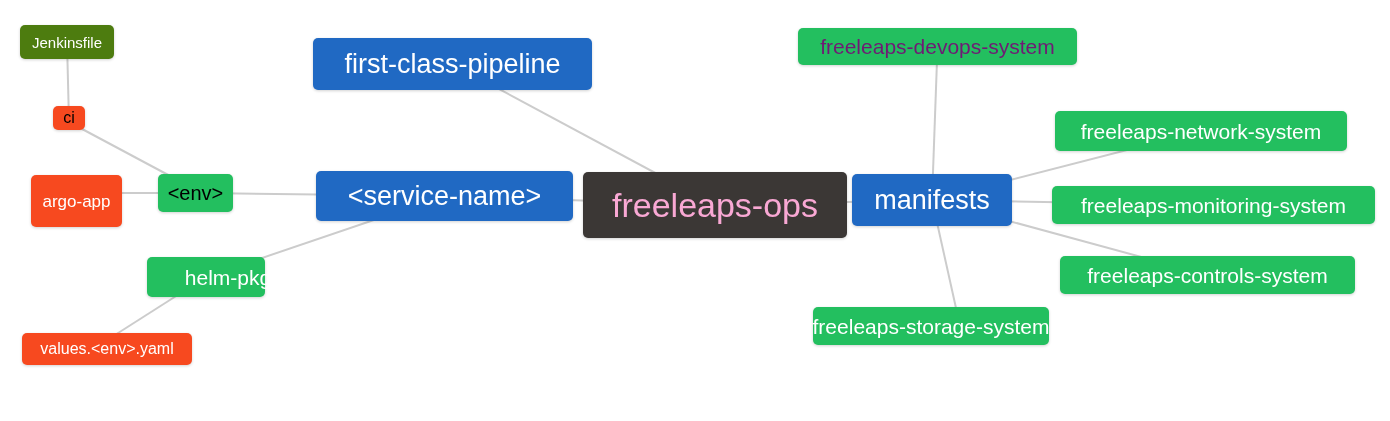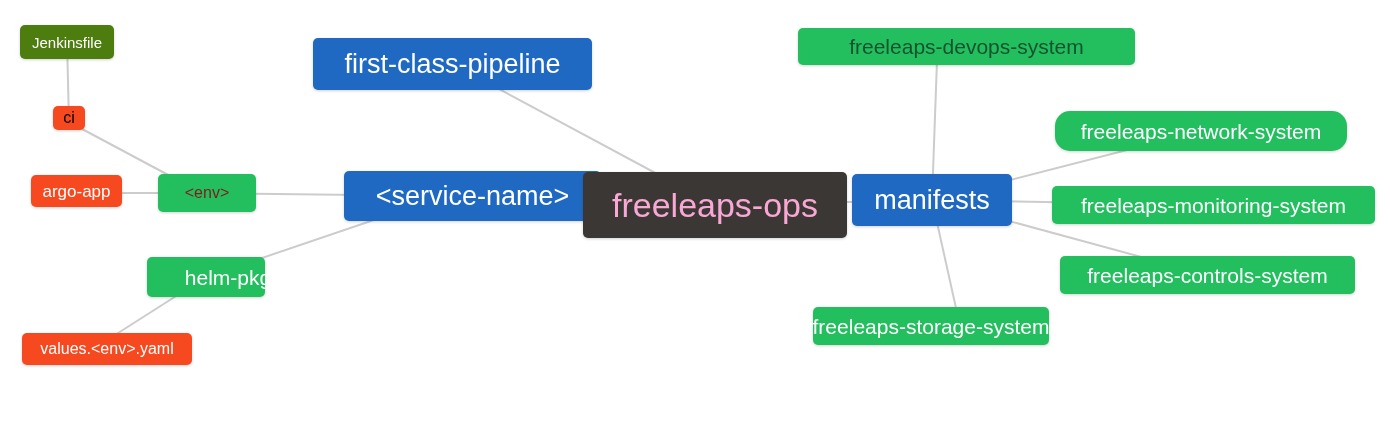--- a/index.html
+++ b/index.html
@@ -59,27 +59,27 @@
       <line x1="932" y1="200" x2="715" y2="205" stroke="#CCCCCC"></line>
       <line x1="937.5" y1="46.5" x2="932" y2="200" stroke="#CCCCCC"></line>
       <line x1="1201" y1="131" x2="932" y2="200" stroke="#CCCCCC"></line>
       <line x1="1213.5" y1="205" x2="932" y2="200" stroke="#CCCCCC"></line>
       <line x1="1207.5" y1="275" x2="932" y2="200" stroke="#CCCCCC"></line>
       <line x1="960" y1="326" x2="932" y2="200" stroke="#CCCCCC"></line>
     </svg>
   <div id="nodes">
       <div class="node" style="left: 20px; top: 25px; width: 94px; height: 34px; background: #4d7c0f; font-size: 15px; color: rgb(255, 255, 255);">Jenkinsfile</div>
       <div class="node" style="left: 53px; top: 106px; width: 32px; height: 24px; background: rgb(247, 73, 31); font-size: 16px; color: #000000;">ci</div>
-      <div class="node" style="left: 31px; top: 175px; width: 91px; height: 32px; background: rgb(247, 73, 31); font-size: 17px; color: rgb(255, 255, 255);">argo-app</div>
-      <div class="node" style="left: 158px; top: 174px; width: 98px; height: 38px; background: rgb(35, 191, 95); font-size: 16px; color: #7f1d1d;">&lt;env&gt;</div>
+      <div class="node" style="left: 31px; top: 175px; width: 91px; height: 52px; background: rgb(247, 73, 31); font-size: 17px; color: rgb(255, 255, 255);">argo-app</div>
+      <div class="node" style="left: 158px; top: 174px; width: 75px; height: 38px; background: rgb(35, 191, 95); font-size: 20px; color: #000000;">&lt;env&gt;</div>
       <div class="node" style="left: 147px; top: 257px; width: 118px; height: 40px; background: rgb(35, 191, 95); font-size: 21px; color: rgb(255, 255, 255); padding-left: 44px;">helm-pkg</div>
       <div class="node" style="left: 22px; top: 333px; width: 170px; height: 32px; background: rgb(247, 73, 31); font-size: 16px; color: rgb(255, 255, 255);">values.&lt;env&gt;.yaml</div>
       <div class="node" style="left: 313px; top: 38px; width: 279px; height: 52px; background: rgb(32, 105, 195); font-size: 27px; color: rgb(255, 255, 255);">first-class-pipeline</div>
-      <div class="node" style="left: 316px; top: 171px; width: 257px; height: 50px; background: rgb(32, 105, 195); font-size: 27px; color: rgb(255, 255, 255); margin-left: 28px;">&lt;service-name&gt;</div>
+      <div class="node" style="left: 316px; top: 171px; width: 257px; height: 50px; background: rgb(32, 105, 195); font-size: 27px; color: rgb(255, 255, 255);">&lt;service-name&gt;</div>
       <div class="node" style="left: 583px; top: 172px; width: 264px; height: 66px; background: rgb(59, 55, 53); font-size: 34px; color: #f9a8d4;">freeleaps-ops</div>
       <div class="node" style="left: 852px; top: 174px; width: 160px; height: 52px; background: rgb(32, 105, 195); font-size: 27px; color: rgb(255, 255, 255);">manifests</div>
-      <div class="node" style="left: 798px; top: 28px; width: 337px; height: 37px; background: rgb(35, 191, 95); font-size: 21px; color: #14532d;">freeleaps-devops-system</div>
-      <div class="node" style="left: 1055px; top: 111px; width: 292px; height: 40px; background: rgb(35, 191, 95); font-size: 21px; color: rgb(255, 255, 255); border-radius: 15px;">freeleaps-network-system</div>
+      <div class="node" style="left: 798px; top: 28px; width: 279px; height: 37px; background: rgb(35, 191, 95); font-size: 21px; color: #701a75;">freeleaps-devops-system</div>
+      <div class="node" style="left: 1055px; top: 111px; width: 292px; height: 40px; background: rgb(35, 191, 95); font-size: 21px; color: rgb(255, 255, 255);">freeleaps-network-system</div>
       <div class="node" style="left: 1052px; top: 186px; width: 323px; height: 38px; background: rgb(35, 191, 95); font-size: 21px; color: rgb(255, 255, 255);">freeleaps-monitoring-system</div>
       <div class="node" style="left: 1060px; top: 256px; width: 295px; height: 38px; background: rgb(35, 191, 95); font-size: 21px; color: rgb(255, 255, 255);">freeleaps-controls-system</div>
       <div class="node" style="left: 813px; top: 307px; width: 236px; height: 38px; background: rgb(35, 191, 95); font-size: 21px; color: rgb(255, 255, 255);">freeleaps-storage-system</div>
     </div>
 </div>
 
 </body></html>

